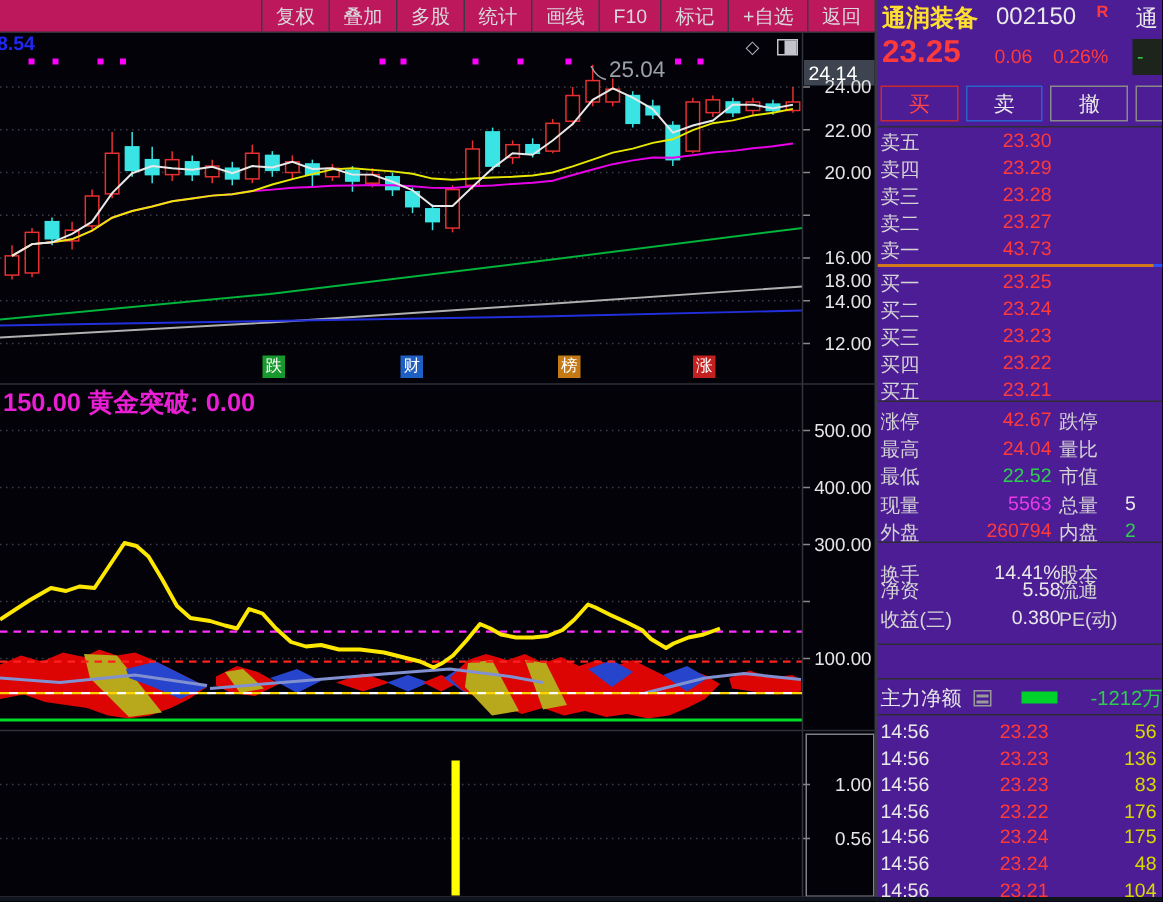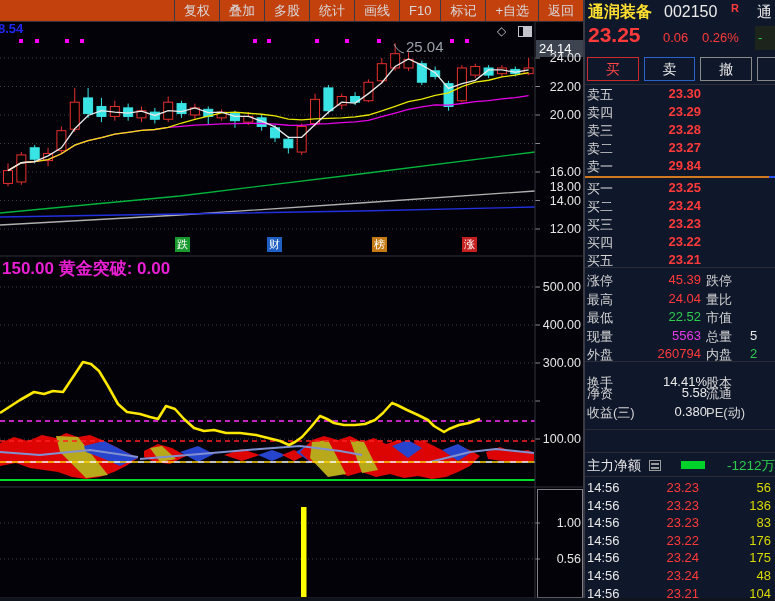--- a/index.html
+++ b/index.html
@@ -6,21 +6,21 @@
   html,body { background:#000; }
   #app {
     position:relative; width:775px; height:601px; overflow:hidden;
     background:#020208; font-family:"Liberation Sans","DejaVu Sans",sans-serif;
     -webkit-font-smoothing:antialiased;
   }
   #chart-svg { position:absolute; left:0; top:0; }
   
   #toolbar {
     position:absolute; left:0; top:0; width:584px; height:22px;
-    background:#c2410c; border-bottom:1px solid #30303a;
+    background:#be185d; border-bottom:1px solid #30303a;
     display:flex; justify-content:flex-end; align-items:stretch;
   }
   .tb-btn {
     border-left:1px solid #3a3a46; color:#d9d9dd; font-size:13px;
     line-height:21px; padding:0 9px; white-space:nowrap; cursor:default;
   }
   .tb-btn:last-child { border-right:1px solid #3a3a46; }
   
   .abs { position:absolute; }
   #lbl-left-price { left:-2px; top:21px; color:#2127f0; font-size:13px; font-weight:bold; }
@@ -33,38 +33,38 @@
     color:#e5e5e5; font-size:12.5px; }
   #ind-label { left:2px; top:257px; color:#ea1fd4; font-size:17px; font-weight:bold; white-space:nowrap; }
   .badge { position:absolute; width:15px; height:15px; color:#fff; font-size:11px;
     text-align:center; line-height:15px; top:237px; }
   #icon-diamond { left:497px; top:24px; color:#b8b8c2; font-size:12px; }
   #icon-panel { left:518px; top:26px; width:14px; height:11px; border:1px solid #c4c4cc; }
   #icon-panel i { display:block; margin-left:4px; width:8px; height:9px; background:#c4c4cc; }
   
   #rpanel {
     position:absolute; left:584px; top:0; width:191px; height:601px;
-    background:#0f172a; border-left:1px solid #3a3a44; overflow:hidden;
+    background:#4c1d95; border-left:1px solid #3a3a44; overflow:hidden;
   }
   .stkname { position:absolute; left:3px; top:2px; color:#ffdf30; font-size:16px; font-weight:bold; }
   .stkcode { position:absolute; left:79px; top:3px; color:#eaeaea; font-size:16px; }
   .stkflag { position:absolute; left:146px; top:2px; color:#ff3a3a; font-size:11px; font-weight:bold; }
   .nextpan { position:absolute; left:172px; top:3px; color:#e8e8e8; font-size:15px; }
   .next-val { position:absolute; left:170px; top:26px; width:24px; height:24px;
     background:#1c241c; color:#2ece4e; font-size:13px; padding:4px 0 0 3px; }
   #rp-price-main { position:absolute; left:3px; top:23px; color:#ff3a3a; font-size:21px; font-weight:bold; }
   #rp-change { position:absolute; left:78px; top:30px; color:#ff3a3a; font-size:13px; }
   #rp-changepct { position:absolute; left:117px; top:30px; color:#ff3a3a; font-size:13px; }
   #rp-btns { position:absolute; left:2px; top:57px; width:200px; display:flex; gap:5px; }
   .trade-btn { width:52px; height:24px; background:transparent; font-size:14px;
     line-height:22px; text-align:center; border:1px solid #888; }
   .sep { position:absolute; left:0; width:191px; height:1px; background:#2c2c36; }
   .book-row, .stat-row, .tick-row { position:absolute; left:0; width:191px; height:18px; font-size:13px; }
   .bk-l { position:absolute; left:2px; color:#d4d4d4; }
-  .bk-p { position:absolute; left:46px; width:70px; text-align:right; color:#ff3a3a;font-weight:bold; }
+  .bk-p { position:absolute; left:46px; width:70px; text-align:right; color:#ff3a3a; }
   .st-l { position:absolute; left:2px; color:#d4d4d4; }
   .st-v { position:absolute; left:36px; width:80px; text-align:right; }
   .st-r { position:absolute; left:121px; color:#d4d4d4; }
   .st-rv { position:absolute; left:165px; width:40px; text-align:left; }
   #book-divider { position:absolute; left:0; width:191px; height:2px; background:#d2781e; }
   #book-divider i { position:absolute; right:0; top:0; width:7px; height:2px; background:#2850ff; display:block; }
   #rp-status { position:absolute; left:2px; top:434px; color:#e8e8e8; font-size:13.5px; white-space:nowrap; }
   #flow-label { position:absolute; left:2px; top:457px; color:#e8e8e8; font-size:13.5px; }
   #flow-icon { position:absolute; left:64px; top:460px; width:12px; height:11px; border:1px solid #9a9a9a; }
   #flow-icon i { display:block; height:2px; margin:2px 1px 0 1px; background:#9a9a9a; }
@@ -319,21 +319,21 @@
         <div class="book-row" style="top: 121.8px;">
           <span class="bk-l">卖三</span>
           <span class="bk-p">23.28</span>
         </div>
         <div class="book-row" style="top: 139.7px;">
           <span class="bk-l">卖二</span>
           <span class="bk-p">23.27</span>
         </div>
         <div class="book-row" style="top: 157.6px;">
           <span class="bk-l">卖一</span>
-          <span class="bk-p">29.84</span>
+          <span class="bk-p">43.73</span>
         </div>
         <div id="book-divider" style="top: 176px;">
           <i></i>
         </div>
         <div class="book-row" style="top: 180px;">
           <span class="bk-l">买一</span>
           <span class="bk-p">23.25</span>
         </div>
         <div class="book-row" style="top: 197.9px;">
           <span class="bk-l">买二</span>
@@ -354,21 +354,21 @@
       </div>
     <div id="rp-stats">
         <div class="sep" style="top: 84px;"></div>
         <div class="sep" style="top: 267px;"></div>
         <div class="sep" style="top: 361px;"></div>
         <div class="sep" style="top: 429px;"></div>
         <div class="sep" style="top: 452px;"></div>
         <div class="sep" style="top: 476px;"></div>
         <div class="stat-row" style="top: 272px;">
           <span class="st-l">涨停</span>
-          <span class="st-v" style="color: rgb(255, 58, 58);">45.39</span>
+          <span class="st-v" style="color: rgb(255, 58, 58);">42.67</span>
           <span class="st-r">跌停</span>
           <span class="st-rv" style="color: rgb(232, 232, 232);"></span>
         </div>
         <div class="stat-row" style="top: 290.6px;">
           <span class="st-l">最高</span>
           <span class="st-v" style="color: rgb(255, 58, 58);">24.04</span>
           <span class="st-r">量比</span>
           <span class="st-rv" style="color: rgb(232, 232, 232);"></span>
         </div>
         <div class="stat-row" style="top: 309.2px;">

